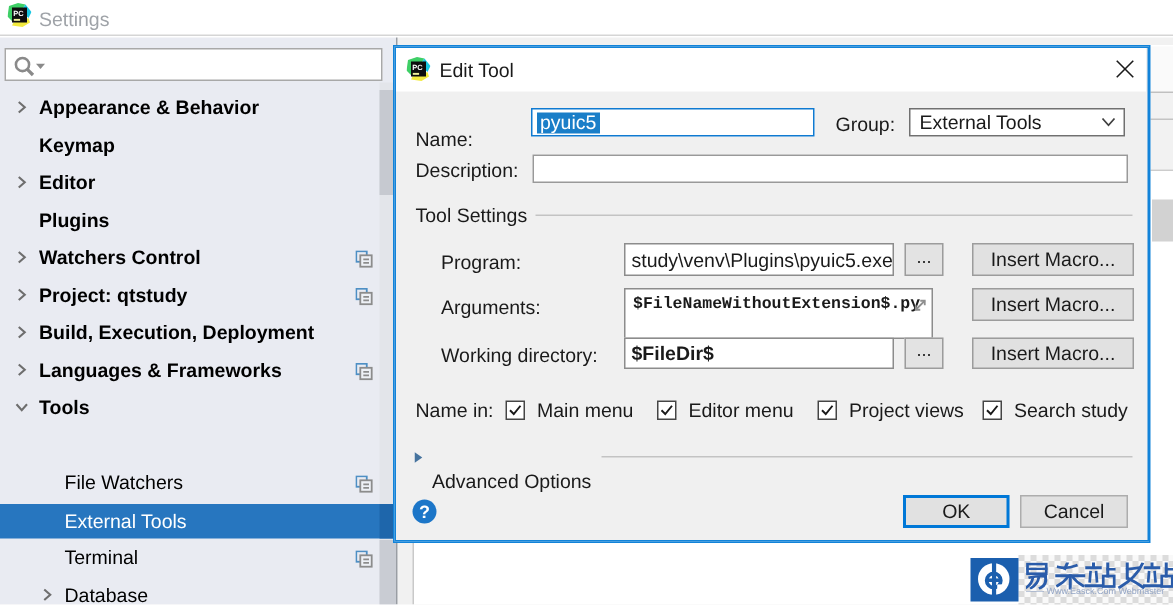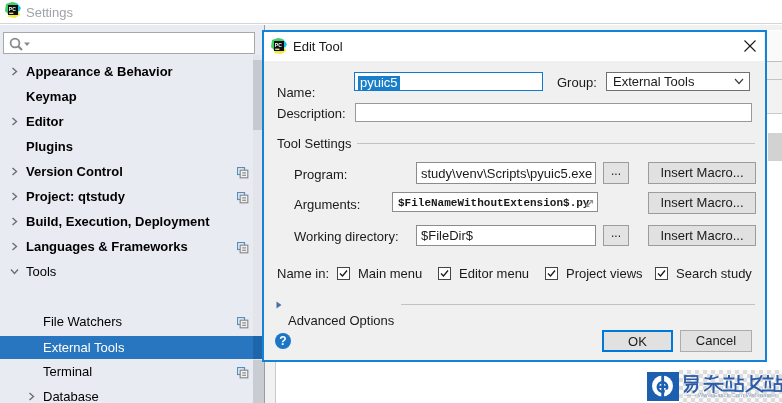--- a/index.html
+++ b/index.html
@@ -56,21 +56,21 @@
       <div style="position:absolute;left:26px;top:4px;font-size:13px;color:#000;font-weight:bold;white-space:nowrap;">Appearance &amp; Behavior</div>
       <div style="position:absolute;left:26px;top:29px;font-size:13px;color:#000;font-weight:bold;white-space:nowrap;">Keymap</div>
       <svg style="position:absolute;left:10px;top:57px" width="9" height="9" viewBox="0 0 9 9">
         <polyline points="2.5,1 6.5,4.5 2.5,8" fill="none" stroke="#6e6e6e" stroke-width="1.4"></polyline>
       </svg>
       <div style="position:absolute;left:26px;top:54px;font-size:13px;color:#000;font-weight:bold;white-space:nowrap;">Editor</div>
       <div style="position:absolute;left:26px;top:79px;font-size:13px;color:#000;font-weight:bold;white-space:nowrap;">Plugins</div>
       <svg style="position:absolute;left:10px;top:107px" width="9" height="9" viewBox="0 0 9 9">
         <polyline points="2.5,1 6.5,4.5 2.5,8" fill="none" stroke="#6e6e6e" stroke-width="1.4"></polyline>
       </svg>
-      <div style="position:absolute;left:26px;top:104px;font-size:13px;color:#000;font-weight:bold;white-space:nowrap;">Version Control</div>
+      <div style="position:absolute;left:26px;top:104px;font-size:13px;color:#000;font-weight:bold;white-space:nowrap;">Watchers Control</div>
       <svg style="position:absolute;left:237px;top:107px" width="12" height="12" viewBox="0 0 12 12">
         <rect x="0.5" y="0.5" width="7" height="7" fill="none" stroke="#4e8fc4" stroke-width="1.2"></rect>
         <rect x="3.2" y="3.2" width="7.6" height="7.6" fill="#eef1f6" stroke="#8c8c8c" stroke-width="1.2"></rect>
         <line x1="5.2" y1="5.9" x2="9" y2="5.9" stroke="#8c8c8c" stroke-width="1.2"></line>
         <line x1="5.2" y1="8.3" x2="9" y2="8.3" stroke="#8c8c8c" stroke-width="1.2"></line>
       </svg>
       <svg style="position:absolute;left:10px;top:132px" width="9" height="9" viewBox="0 0 9 9">
         <polyline points="2.5,1 6.5,4.5 2.5,8" fill="none" stroke="#6e6e6e" stroke-width="1.4"></polyline>
       </svg>
       <div style="position:absolute;left:26px;top:129px;font-size:13px;color:#000;font-weight:bold;white-space:nowrap;">Project: qtstudy</div>
@@ -90,21 +90,21 @@
       <div style="position:absolute;left:26px;top:179px;font-size:13px;color:#000;font-weight:bold;white-space:nowrap;">Languages &amp; Frameworks</div>
       <svg style="position:absolute;left:237px;top:182px" width="12" height="12" viewBox="0 0 12 12">
         <rect x="0.5" y="0.5" width="7" height="7" fill="none" stroke="#4e8fc4" stroke-width="1.2"></rect>
         <rect x="3.2" y="3.2" width="7.6" height="7.6" fill="#eef1f6" stroke="#8c8c8c" stroke-width="1.2"></rect>
         <line x1="5.2" y1="5.9" x2="9" y2="5.9" stroke="#8c8c8c" stroke-width="1.2"></line>
         <line x1="5.2" y1="8.3" x2="9" y2="8.3" stroke="#8c8c8c" stroke-width="1.2"></line>
       </svg>
       <svg style="position:absolute;left:10px;top:207px" width="9" height="9" viewBox="0 0 9 9">
         <polyline points="1,2.5 4.5,6.5 8,2.5" fill="none" stroke="#6e6e6e" stroke-width="1.4"></polyline>
       </svg>
-      <div style="position:absolute;left:26px;top:204px;font-size:13px;color:#000;font-weight:normal;white-space:nowrap;">Tools</div>
+      <div style="position:absolute;left:26px;top:204px;font-size:13px;color:#000;font-weight:bold;white-space:nowrap;">Tools</div>
       <div style="position:absolute;left:43px;top:254px;font-size:13px;color:#000;white-space:nowrap;">File Watchers</div>
       <svg style="position:absolute;left:237px;top:257px" width="12" height="12" viewBox="0 0 12 12">
         <rect x="0.5" y="0.5" width="7" height="7" fill="none" stroke="#4e8fc4" stroke-width="1.2"></rect>
         <rect x="3.2" y="3.2" width="7.6" height="7.6" fill="#eef1f6" stroke="#8c8c8c" stroke-width="1.2"></rect>
         <line x1="5.2" y1="5.9" x2="9" y2="5.9" stroke="#8c8c8c" stroke-width="1.2"></line>
         <line x1="5.2" y1="8.3" x2="9" y2="8.3" stroke="#8c8c8c" stroke-width="1.2"></line>
       </svg>
       <div style="position:absolute;left:43px;top:304px;font-size:13px;color:#000;white-space:nowrap;">Terminal</div>
       <svg style="position:absolute;left:237px;top:307px" width="12" height="12" viewBox="0 0 12 12">
         <rect x="0.5" y="0.5" width="7" height="7" fill="none" stroke="#4e8fc4" stroke-width="1.2"></rect>
@@ -152,39 +152,39 @@
   </div>
 
   <div class="abs lbl" style="left:277px;top:106px;">Description:</div>
   <div class="abs" style="left:355px;top:103px;width:397px;height:19px;background:#ffffff;border:1px solid #999999;"></div>
 
   <div class="abs lbl" style="left:277px;top:136px;">Tool Settings</div>
   <div class="abs" style="left:357px;top:143px;width:398px;height:1px;background:#c3c3c3;"></div>
 
   <div class="abs lbl" style="left:294px;top:167px;">Program:</div>
   <div class="abs" style="left:416px;top:162px;width:180px;height:22px;background:#ffffff;border:1px solid #8c8c8c;">
-    <span class="lbl" style="position:absolute;left:4px;top:3px;">study\venv\Scripts\pyuic5.exe</span>
+    <span class="lbl" style="position:absolute;left:4px;top:3px;">study\venv\Plugins\pyuic5.exe</span>
   </div>
   <div class="abs" style="left:603px;top:162px;width:26px;height:22px;background:#e3e3e3;border:1px solid #9c9c9c;text-align:center;font-size:12px;color:#1a1a1a;line-height:16px;">...</div>
   <div class="abs" style="left:648px;top:162px;width:108px;height:22px;background:#e1e1e1;border:1px solid #9c9c9c;text-align:center;"><span class="lbl" style="line-height:20px;">Insert Macro...</span></div>
 
   <div class="abs lbl" style="left:294px;top:197px;">Arguments:</div>
-  <div class="abs" style="left:392px;top:192px;width:206px;height:20px;background:#ffffff;border:1px solid #8c8c8c;padding-left:17px;">
+  <div class="abs" style="left:416px;top:192px;width:206px;height:34px;background:#ffffff;border:1px solid #8c8c8c;padding-left:17px;">
     <span style="position:absolute;left:5px;top:4px;font-family:'Liberation Mono',monospace;font-size:11px;font-weight:bold;color:#1a1a1a;white-space:nowrap;">$FileNameWithoutExtension$.py</span>
     <svg style="position:absolute;right:2px;top:5px;" width="11" height="11" viewBox="0 0 11 11">
       <line x1="2.5" y1="8.5" x2="8.5" y2="2.5" stroke="#8f8f8f" stroke-width="1.2"></line>
       <polyline points="5.5,2.5 8.5,2.5 8.5,5.5" fill="none" stroke="#8f8f8f" stroke-width="1.2"></polyline>
       <polyline points="2.5,5.5 2.5,8.5 5.5,8.5" fill="none" stroke="#8f8f8f" stroke-width="1.2"></polyline>
     </svg>
   </div>
   <div class="abs" style="left:648px;top:192px;width:108px;height:22px;background:#e1e1e1;border:1px solid #9c9c9c;text-align:center;"><span class="lbl" style="line-height:20px;">Insert Macro...</span></div>
 
   <div class="abs lbl" style="left:294px;top:229px;">Working directory:</div>
   <div class="abs" style="left:416px;top:225px;width:180px;height:21px;background:#ffffff;border:1px solid #8c8c8c;">
-    <span class="lbl" style="position:absolute;left:4px;top:2px;">$FileDir$</span>
+    <span class="lbl" style="position:absolute;left:4px;top:2px;font-weight:bold;">$FileDir$</span>
   </div>
   <div class="abs" style="left:603px;top:225px;width:26px;height:21px;background:#e3e3e3;border:1px solid #9c9c9c;text-align:center;font-size:12px;color:#1a1a1a;line-height:15px;">...</div>
   <div class="abs" style="left:648px;top:225px;width:108px;height:21px;background:#e1e1e1;border:1px solid #9c9c9c;text-align:center;"><span class="lbl" style="line-height:19px;">Insert Macro...</span></div>
 
   <div class="abs lbl" style="left:277px;top:266px;">Name in:</div>
   <div id="checks">
       <div style="position:absolute;left:337px;top:267px;width:13px;height:13px;background:#fff;border:1px solid #454545;">
         <svg style="position:absolute;left:1px;top:1px" width="9" height="9" viewBox="0 0 9 9">
           <polyline points="1,4.5 3.5,7 8,1.5" fill="none" stroke="#1a1a1a" stroke-width="1.3"></polyline>
         </svg>

